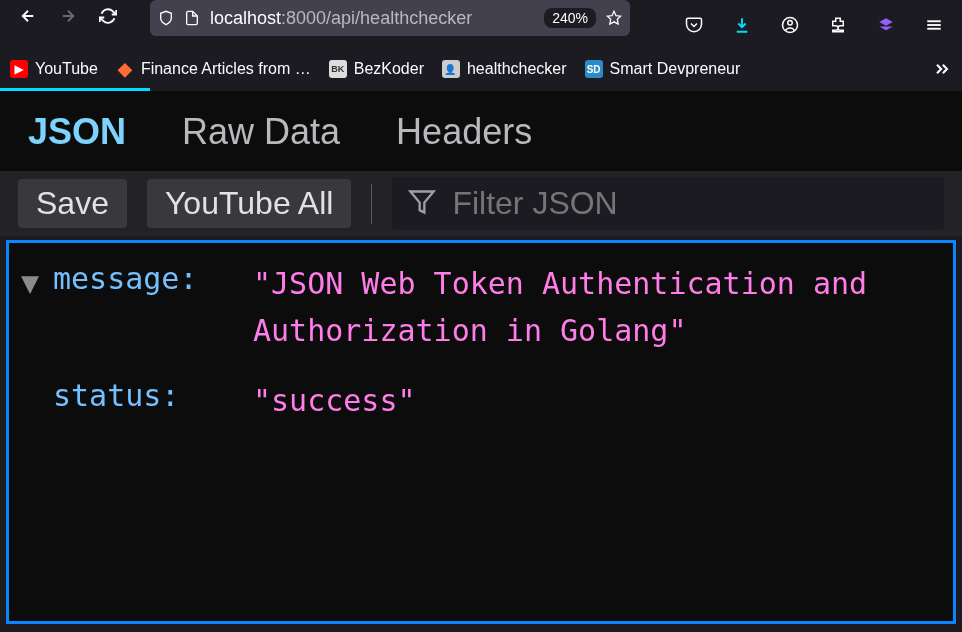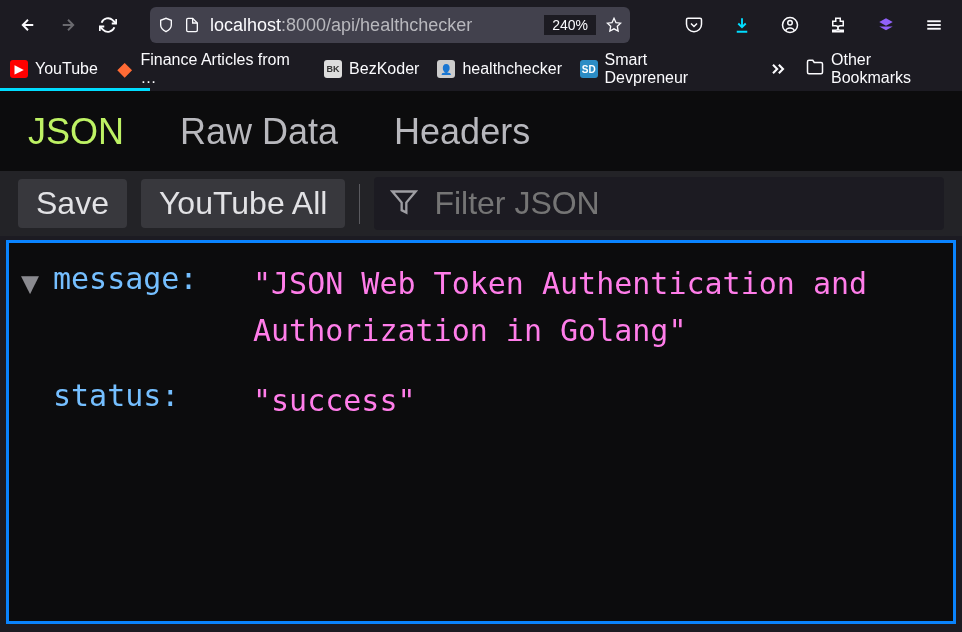--- a/index.html
+++ b/index.html
@@ -9,21 +9,20 @@
       background: #1c1b22;
       font-family: -apple-system, BlinkMacSystemFont, "Segoe UI", sans-serif;
       color: #fbfbfe;
       overflow: hidden;
     }
     
     
     .nav-bar {
       height: 50px;
       display: flex;
-      align-items: center;
       padding: 0 12px;
       gap: 8px;
       background: #1c1b22;
     }
     .nav-btn {
       width: 32px;
       height: 32px;
       display: flex;
       align-items: center;
       justify-content: center;
@@ -50,21 +49,21 @@
     .url-text {
       flex: 1;
       font-size: 18px;
       color: #fbfbfe;
     }
     .url-host { font-weight: 400; }
     .url-path { color: #b8b8bd; }
     .zoom-badge {
       background: #1c1b22;
       padding: 2px 8px;
-      border-radius: 0;
+      border-radius: 8px;
       font-size: 14px;
       color: #fbfbfe;
     }
     
     .toolbar-right { display: flex; gap: 16px; align-items: center; margin-left: auto; }
     .toolbar-right .nav-btn { color: #fbfbfe; }
     
     
     .bookmarks-bar {
       height: 38px;
@@ -115,30 +114,30 @@
       gap: 56px;
       background: #0c0c0d;
     }
     .viewer-tab {
       font-size: 36px;
       color: #b8b8bd;
       cursor: pointer;
       font-weight: 400;
     }
     .viewer-tab.active {
-      color: #bef264;
-      font-weight: 400;
+      color: #7dd3fc;
+      font-weight: 700;
     }
     
     
     .json-toolbar {
       display: flex;
       align-items: center;
       padding: 6px 18px;
-      gap: 14px;
+      gap: 20px;
       background: #232327;
     }
     .json-btn {
       background: #38383d;
       color: #e2e2e5;
       font-size: 32px;
       padding: 6px 18px;
       border: none;
       border-radius: 4px;
       cursor: pointer;
@@ -301,28 +300,20 @@
     <span class="bm-icon bm-sd">SD</span>
     <span>Smart Devpreneur</span>
   </div>
   <div class="bm-spacer"></div>
   <div class="bm-chevrons">
     <svg viewBox="0 0 24 24" width="20" height="20" fill="none" stroke="currentColor" stroke-width="2.5">
         <polyline points="13 17 18 12 13 7"></polyline>
         <polyline points="6 17 11 12 6 7"></polyline>
       </svg>
   </div>
-  <div class="bookmark">
-    <span>
-      <svg viewBox="0 0 24 24" width="18" height="18" fill="none" stroke="currentColor" stroke-width="2">
-          <path d="M22 19a2 2 0 01-2 2H4a2 2 0 01-2-2V5a2 2 0 012-2h5l2 3h9a2 2 0 012 2z"></path>
-        </svg>
-    </span>
-    <span>Other Bookmarks</span>
-  </div>
 </div>
 
 <div class="loading-bar"></div>
 
 <div class="viewer-tabs">
   <div class="viewer-tab active">JSON</div>
   <div class="viewer-tab">Raw Data</div>
   <div class="viewer-tab">Headers</div>
 </div>
 

